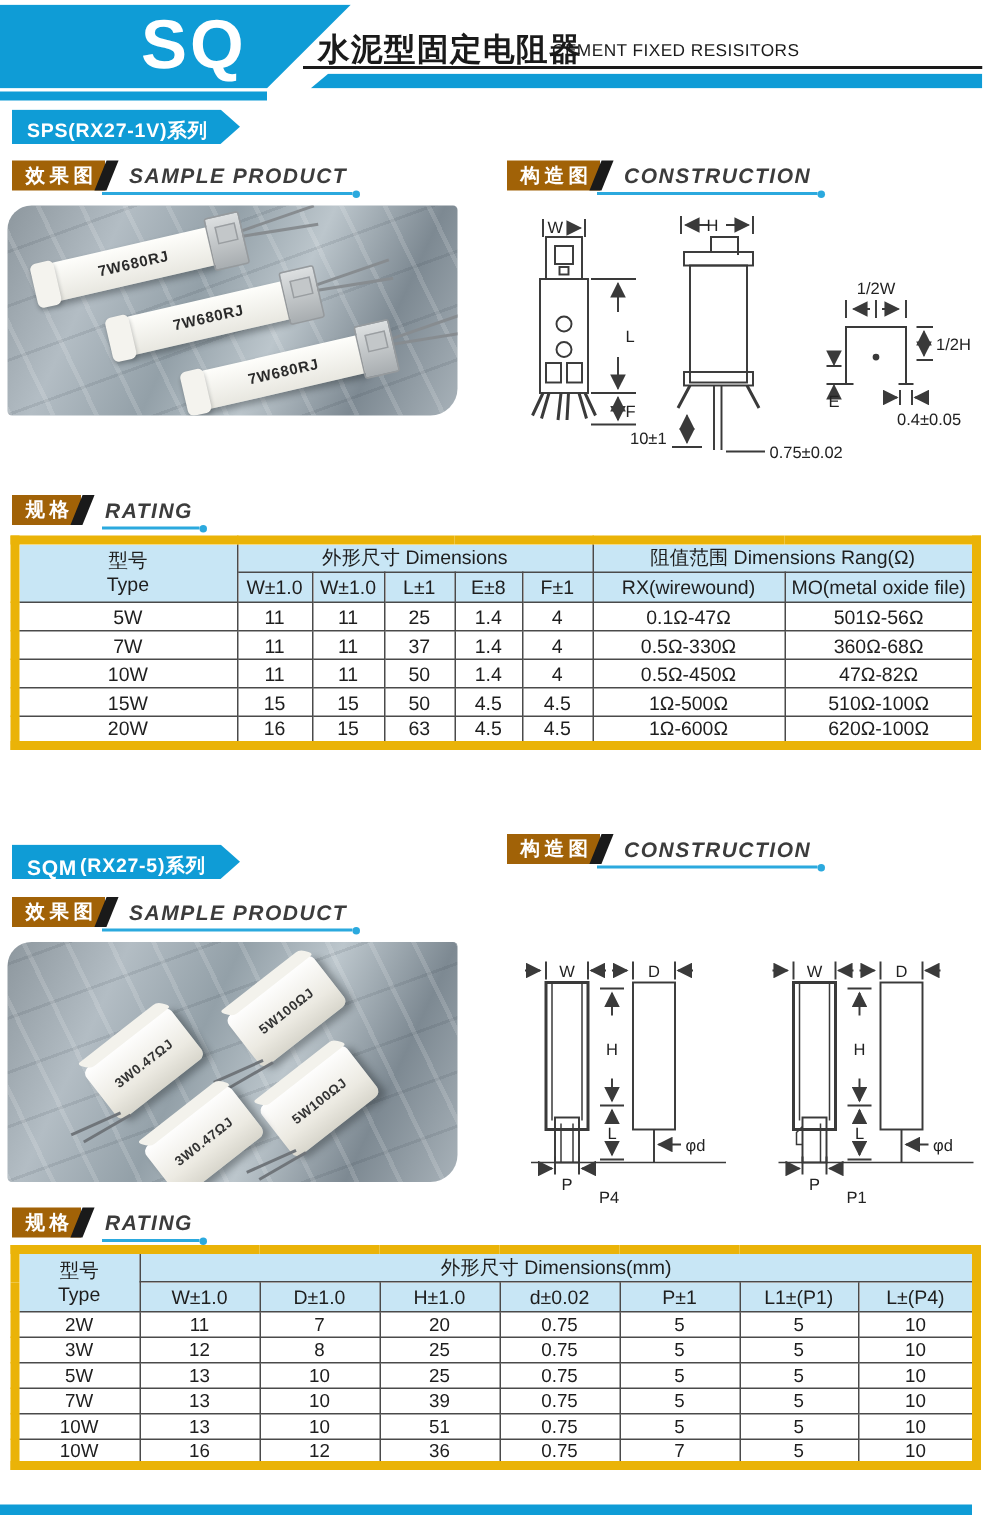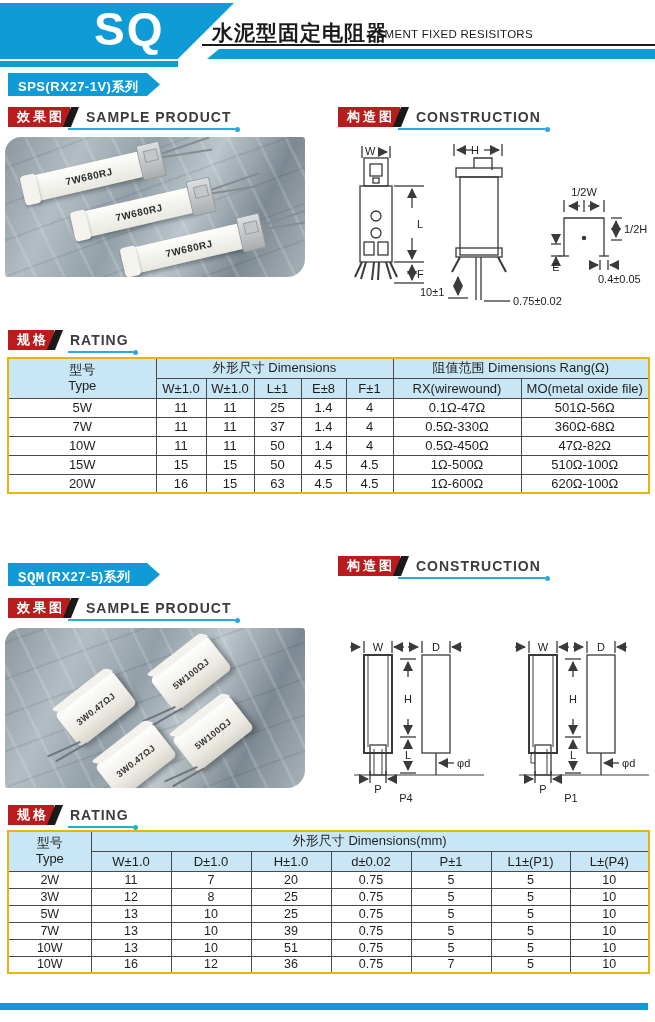--- a/index.html
+++ b/index.html
@@ -18,28 +18,28 @@
   .title-cn { left:212px; top:19px; font-size:21px; font-weight:bold; letter-spacing:1px; color:#1a1a1a; }
   .title-en { left:368px; top:28px; font-size:11.5px; font-weight:normal; color:#1a1a1a; letter-spacing:.3px; }
   .header-bar-right { left:207px; top:49px; width:448px; height:10px; background:#0f9cd6;
     clip-path:polygon(12px 0,100% 0,100% 100%,0 100%); }
   .header-bar-left { left:0; top:61px; width:178px; height:6px; background:#0f9cd6; }
 
   
   .sec-banner { height:23px; background:#0f9cd6; color:#fff; font-size:13px; font-weight:bold;
     letter-spacing:.5px; display:flex; align-items:flex-end; padding:0 20px 0 10px;
     clip-path:polygon(0 0,calc(100% - 13px) 0,100% 50%,calc(100% - 13px) 100%,0 100%); }
-  .sec-banner .serif { font-family:Liberation Mono, monospace; margin-right:2px; font-size:14px; }
+  .sec-banner .serif { font-family:Liberation Sans, sans-serif; margin-right:2px; font-size:14px; }
 
   
   .badge { position:absolute; display:flex; align-items:center; height:20px; }
-  .badge-cn { position:relative; background:#b91c1c; color:#fff; height:20px; line-height:20px;
+  .badge-cn { position:relative; background:#a16207; color:#fff; height:20px; line-height:20px;
     font-size:13px; font-weight:bold; letter-spacing:3px; padding:0 5px 0 9px; }
   .badge-slash { width:8px; height:20px; background:#1a1a1a; transform:skewX(-22deg); margin-left:-3px; }
-  .badge-en { margin-left:11px; font-size:14px; font-weight:bold; color:#3c3c3c; letter-spacing:1px; white-space:nowrap; }
+  .badge-en { margin-left:11px; font-size:14px; font-weight:bold; color:#3c3c3c; letter-spacing:1px; white-space:nowrap;font-style:italic; }
   .badge::after { content:""; position:absolute; left:60px; right:-4px; bottom:-3px; height:2px; background:#2ba9de; }
   .badge::before { content:""; position:absolute; right:-9px; bottom:-5px; width:5px; height:5px; border-radius:50%; background:#2ba9de; }
 
   
   .photo { overflow:hidden; background:
       linear-gradient(115deg,#8d979e 0%,#b3bdc4 22%,#93a0a8 42%,#bcc6cc 60%,#7d8992 80%,#a8b2b9 100%); }
   .photo .streaks { position:absolute; inset:0;
       background:repeating-linear-gradient(64deg,rgba(255,255,255,.14) 0 3px,rgba(0,0,0,0) 3px 26px),
                  repeating-linear-gradient(-20deg,rgba(40,50,60,.10) 0 2px,rgba(0,0,0,0) 2px 34px); }
   .photo1 { left:5px; top:137px; width:300px; height:140px; border-radius:16px 3px 18px 3px; }
@@ -67,21 +67,21 @@
   .res2-label { font-size:9px; font-weight:bold; color:#333; letter-spacing:.4px; white-space:nowrap; }
   .res2 .w1,.res2 .w2 { position:absolute; width:36px; height:1.5px; background:#70757a; }
   .res2 .w1 { left:-32px; top:32px; transform:rotate(14deg); }
   .res2 .w2 { left:-28px; top:39px; transform:rotate(8deg); }
 
   
   svg { display:block; }
   svg text { font-family:"Liberation Sans","DejaVu Sans",sans-serif; font-size:11px; fill:#222; }
 
   
-  table { border-collapse:collapse; table-layout:fixed; border:2px solid #eab308; background:#fff; }
+  table { border-collapse:collapse; table-layout:fixed; border:6px solid #eab308; background:#fff; }
   th,td { border:1px solid #4a4a4a; text-align:center; vertical-align:middle;
     font-size:13px; font-weight:normal; color:#1e1e1e; overflow:hidden; white-space:nowrap; }
   th { background:#c8e6f5; height:20px; }
   .t1 td { height:19px; }
   .t2 td { height:17px; font-size:12.5px;margin-top:18px; }
   .th-type { line-height:1.25; }
 
   .bottom-bar { left:0; top:1003px; width:648px; height:7px; background:#0f9cd6; }
 </style>
 </head>

